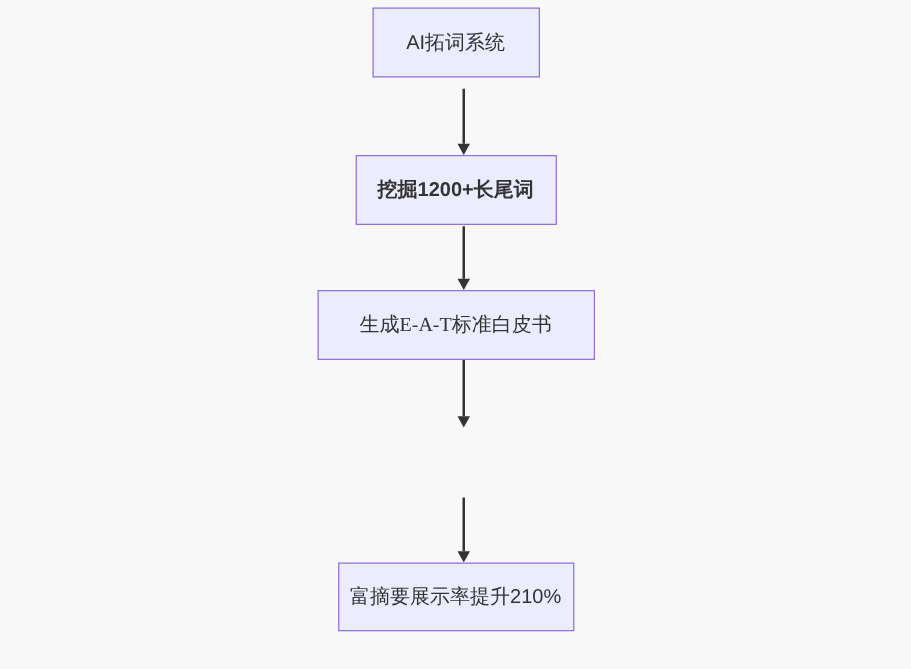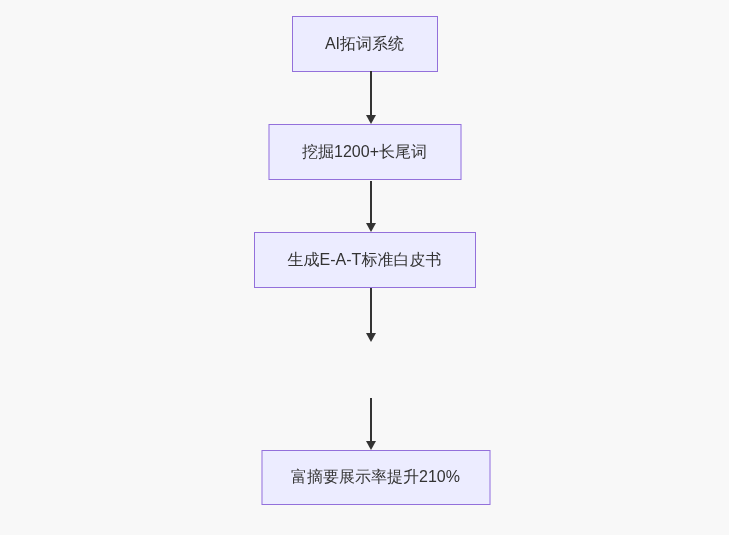--- a/index.html
+++ b/index.html
@@ -50,50 +50,50 @@
     border-left: 5px solid transparent;
     border-right: 5px solid transparent;
     border-top: 9px solid #333333;
   }
 </style>
 </head>
 <body>
 
 <div class="canvas">
 
-  <div class="flow-node" style="top:16px; width:146px;">
+  <div class="flow-node" style="top:6px; width:134px;">
     <span>AI拓词系统</span>
   </div>
 
   <div class="flow-arrow" style="top:71px; height:53px;">
     <div class="shaft"></div>
     <div class="head"></div>
   </div>
 
-  <div class="flow-node" style="top:124px; width:193px;">
+  <div class="flow-node" style="top:124px; width:161px;font-weight:bold;">
     <span>挖掘1200+长尾词</span>
   </div>
 
   <div class="flow-arrow" style="top:181px; height:51px;">
     <div class="shaft"></div>
     <div class="head"></div>
   </div>
 
-  <div class="flow-node" style="top:232px; width:222px;">
+  <div class="flow-node" style="top:232px; width:222px;font-family:Liberation Serif, serif;">
     <span>生成E-A-T标准白皮书</span>
   </div>
 
   <div class="flow-arrow" style="top:288px; height:54px;">
     <div class="shaft"></div>
     <div class="head"></div>
   </div>
 
 
   <div class="flow-arrow" style="top:398px; height:52px;">
     <div class="shaft"></div>
     <div class="head"></div>
   </div>
 
-  <div class="flow-node" style="top:450px; width:229px; height:55px;margin-left:11px;">
+  <div class="flow-node" style="top:450px; width:189px; height:55px;">
     <span>富摘要展示率提升210%</span>
   </div>
 
 </div>
 
 </body></html>

